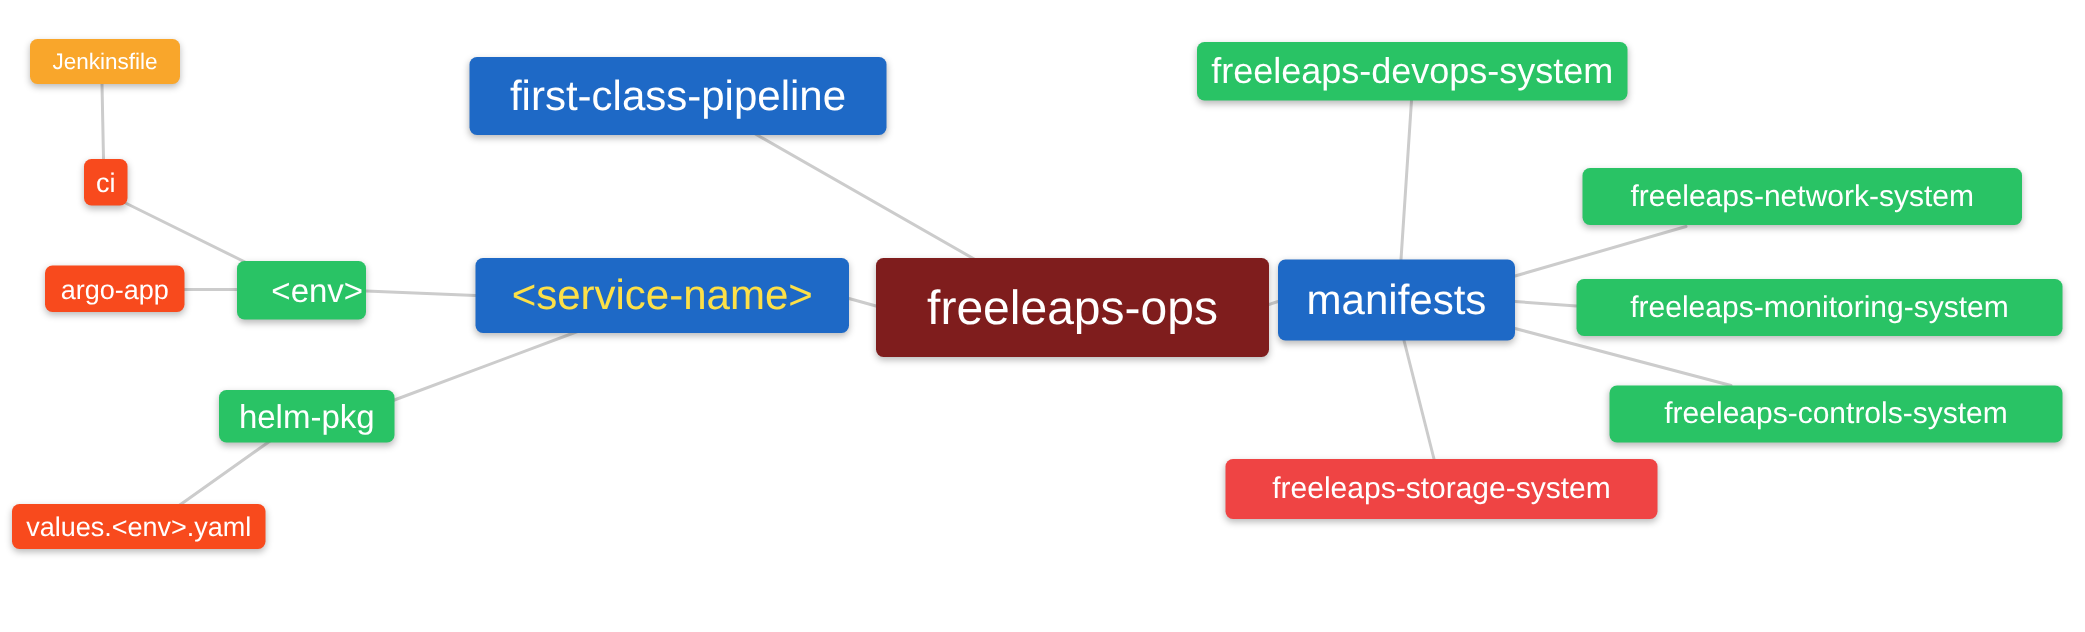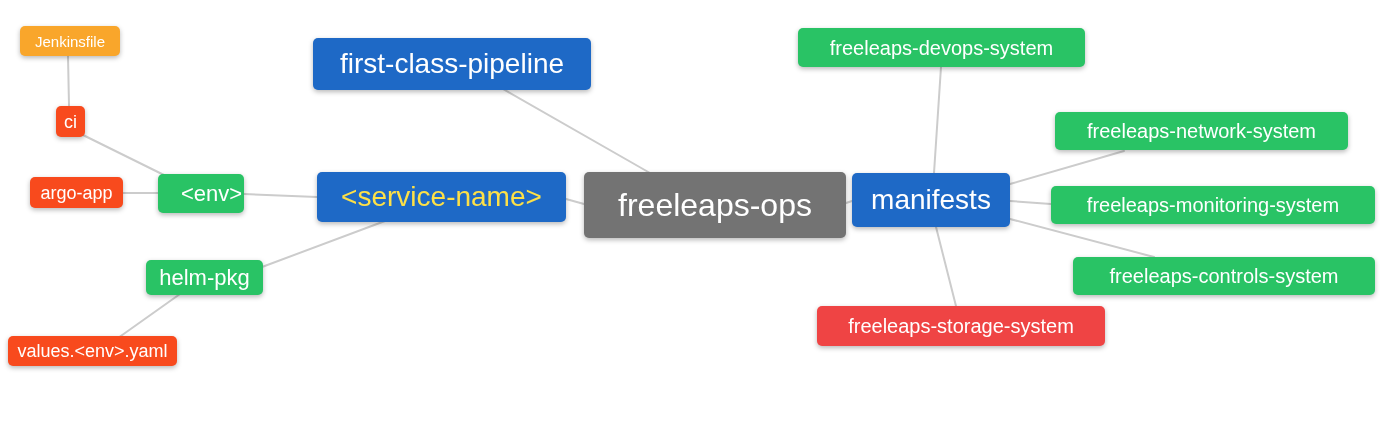--- a/index.html
+++ b/index.html
@@ -54,21 +54,21 @@
     </svg>
   <div class="node-layer">
       <div class="node" style="left: 20px; top: 26px; width: 100px; height: 30px; font-size: 15px; background: rgb(249, 166, 43); color: rgb(255, 255, 255);">Jenkinsfile</div>
       <div class="node" style="left: 56px; top: 106px; width: 29px; height: 31px; font-size: 18px; background: rgb(248, 74, 29); color: rgb(255, 255, 255);">ci</div>
       <div class="node" style="left: 30px; top: 177px; width: 93px; height: 31px; font-size: 18px; background: rgb(248, 74, 29); color: rgb(255, 255, 255);">argo-app</div>
       <div class="node" style="left: 158px; top: 174px; width: 86px; height: 39px; font-size: 22px; background: rgb(41, 195, 101); color: rgb(255, 255, 255); padding-left: 21px;">&lt;env&gt;</div>
       <div class="node" style="left: 146px; top: 260px; width: 117px; height: 35px; font-size: 22px; background: rgb(41, 195, 101); color: rgb(255, 255, 255);">helm-pkg</div>
       <div class="node" style="left: 8px; top: 336px; width: 169px; height: 30px; font-size: 18px; background: rgb(248, 74, 29); color: rgb(255, 255, 255);">values.&lt;env&gt;.yaml</div>
       <div class="node" style="left: 313px; top: 38px; width: 278px; height: 52px; font-size: 28px; background: rgb(30, 105, 198); color: rgb(255, 255, 255);">first-class-pipeline</div>
       <div class="node" style="left: 317px; top: 172px; width: 249px; height: 50px; font-size: 28px; background: rgb(30, 105, 198); color: #fde047;">&lt;service-name&gt;</div>
-      <div class="node" style="left: 584px; top: 172px; width: 262px; height: 66px; font-size: 32px; background: #737373; color: rgb(255, 255, 255);">freeleaps-ops</div>
+      <div class="node" style="left: 584px; top: 172px; width: 262px; height: 66px; font-size: 32px; background: #7f1d1d; color: rgb(255, 255, 255);">freeleaps-ops</div>
       <div class="node" style="left: 852px; top: 173px; width: 158px; height: 54px; font-size: 28px; background: rgb(30, 105, 198); color: rgb(255, 255, 255);">manifests</div>
-      <div class="node" style="left: 798px; top: 28px; width: 287px; height: 39px; font-size: 20px; background: rgb(41, 195, 101); color: rgb(255, 255, 255);">freeleaps-devops-system</div>
+      <div class="node" style="left: 798px; top: 28px; width: 287px; height: 39px; font-size: 24px; background: rgb(41, 195, 101); color: rgb(255, 255, 255);">freeleaps-devops-system</div>
       <div class="node" style="left: 1055px; top: 112px; width: 293px; height: 38px; font-size: 20px; background: rgb(41, 195, 101); color: rgb(255, 255, 255);">freeleaps-network-system</div>
       <div class="node" style="left: 1051px; top: 186px; width: 324px; height: 38px; font-size: 20px; background: rgb(41, 195, 101); color: rgb(255, 255, 255);">freeleaps-monitoring-system</div>
       <div class="node" style="left: 1073px; top: 257px; width: 302px; height: 38px; font-size: 20px; background: rgb(41, 195, 101); color: rgb(255, 255, 255);">freeleaps-controls-system</div>
       <div class="node" style="left: 817px; top: 306px; width: 288px; height: 40px; font-size: 20px; background: #ef4444; color: rgb(255, 255, 255);">freeleaps-storage-system</div>
     </div>
 </div>
 
 </body></html>

